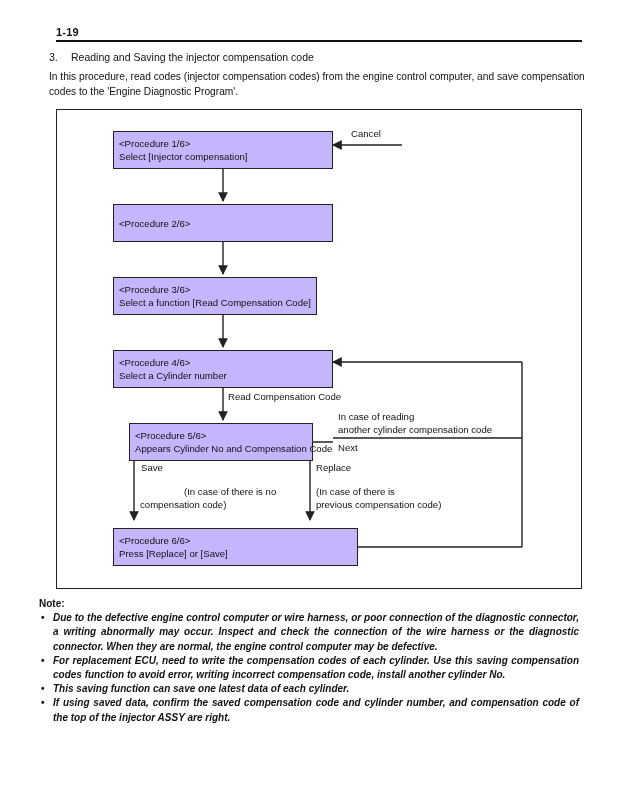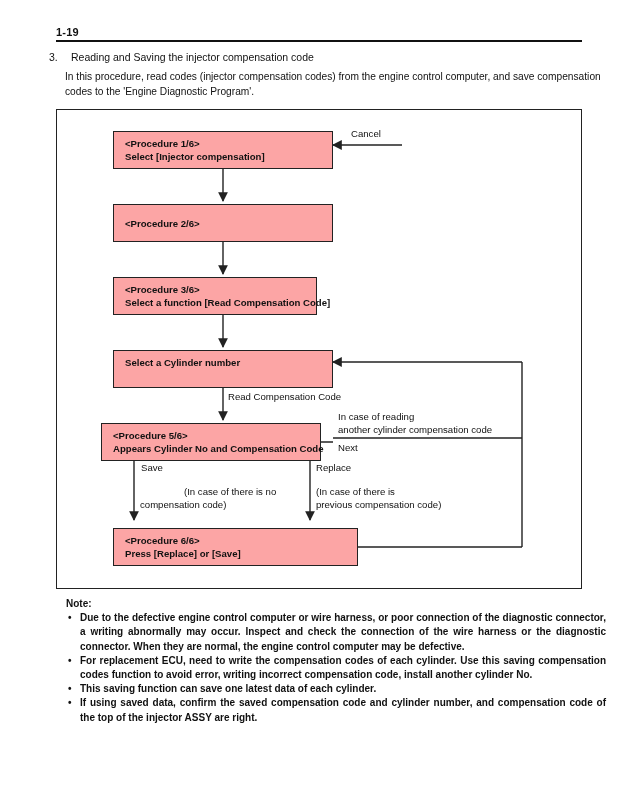--- a/index.html
+++ b/index.html
@@ -43,21 +43,21 @@
     width: 540px;
     font-size: 10.5px;
     line-height: 14px;
   }
   #section-number {
     display: inline-block;
     width: 22px;
   }
   #intro-paragraph {
     position: absolute;
-    left: 65px;
+    left: 49px;
     top: 70px;
     width: 537px;
     font-size: 10.2px;
     line-height: 14.5px;
     text-align: left;
   }
 
   
   #flow-frame {
     position: absolute;
@@ -75,43 +75,42 @@
     top: 0;
     width: 526px;
     height: 480px;
   }
 
   
   .proc-box {
     position: absolute;
     border: 1.4px solid #222222;
     box-sizing: border-box;
-    background: #fca5a5;
-    padding: 5px 0 0 11px;
-    font-weight: bold;
+    background: #c4b5fd;
+    padding: 5px 0 0 5px;
   }
   .proc-line {
     font-size: 9.6px;
     line-height: 13.2px;
     white-space: nowrap;
   }
 
   
   .edge-label {
     position: absolute;
     font-size: 9.6px;
     line-height: 13.2px;
     white-space: nowrap;
     background: transparent;
   }
 
   
   #note-block {
     position: absolute;
-    left: 66px;
+    left: 39px;
     top: 597px;
     width: 540px;
     font-size: 10px;
     font-weight: bold;
     line-height: 14.2px;
   }
   #note-title {
     margin-bottom: 0px;
   }
   .note-item {
@@ -121,20 +120,21 @@
     text-align: justify;
     text-justify: inter-word;
   }
   .note-item .bullet {
     position: absolute;
     left: 2px;
     top: 0;
   }
   .note-item .note-text {
     display: block;
+    font-style: italic;
   }
 </style>
 </head>
 <body>
 
 <div id="page-header">
   <div id="page-number">1-19</div>
   <div id="header-rule"></div>
 </div>
 
@@ -183,24 +183,25 @@
   <div class="proc-box" style="left:56px; top:94px; width:220px; height:38px; padding-top:12px;">
     <div class="proc-line">&lt;Procedure 2/6&gt;</div>
   </div>
 
   <div class="proc-box" style="left:56px; top:167px; width:204px; height:38px;">
     <div class="proc-line">&lt;Procedure 3/6&gt;</div>
     <div class="proc-line">Select a function [Read Compensation Code]</div>
   </div>
 
   <div class="proc-box" style="left:56px; top:240px; width:220px; height:38px;">
+    <div class="proc-line">&lt;Procedure 4/6&gt;</div>
     <div class="proc-line">Select a Cylinder number</div>
   </div>
 
-  <div class="proc-box" style="left:44px; top:313px; width:220px; height:38px;">
+  <div class="proc-box" style="left:72px; top:313px; width:184px; height:38px;">
     <div class="proc-line">&lt;Procedure 5/6&gt;</div>
     <div class="proc-line">Appears Cylinder No and Compensation Code</div>
   </div>
 
   <div class="proc-box" style="left:56px; top:418px; width:245px; height:38px;">
     <div class="proc-line">&lt;Procedure 6/6&gt;</div>
     <div class="proc-line">Press [Replace] or [Save]</div>
   </div>
 
   <div class="edge-label" style="left:294px; top:17px;">Cancel</div>

